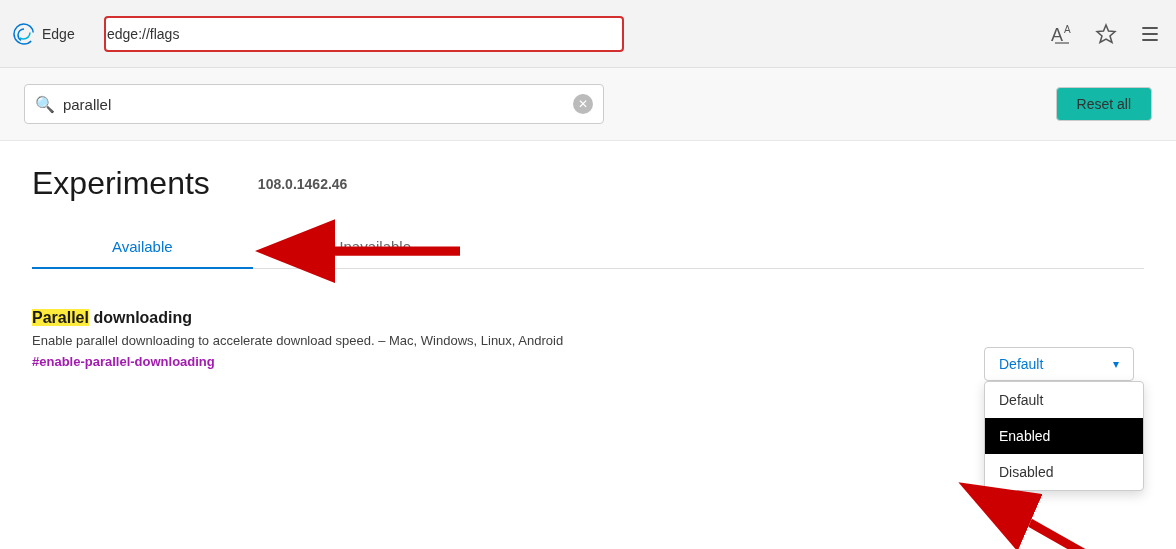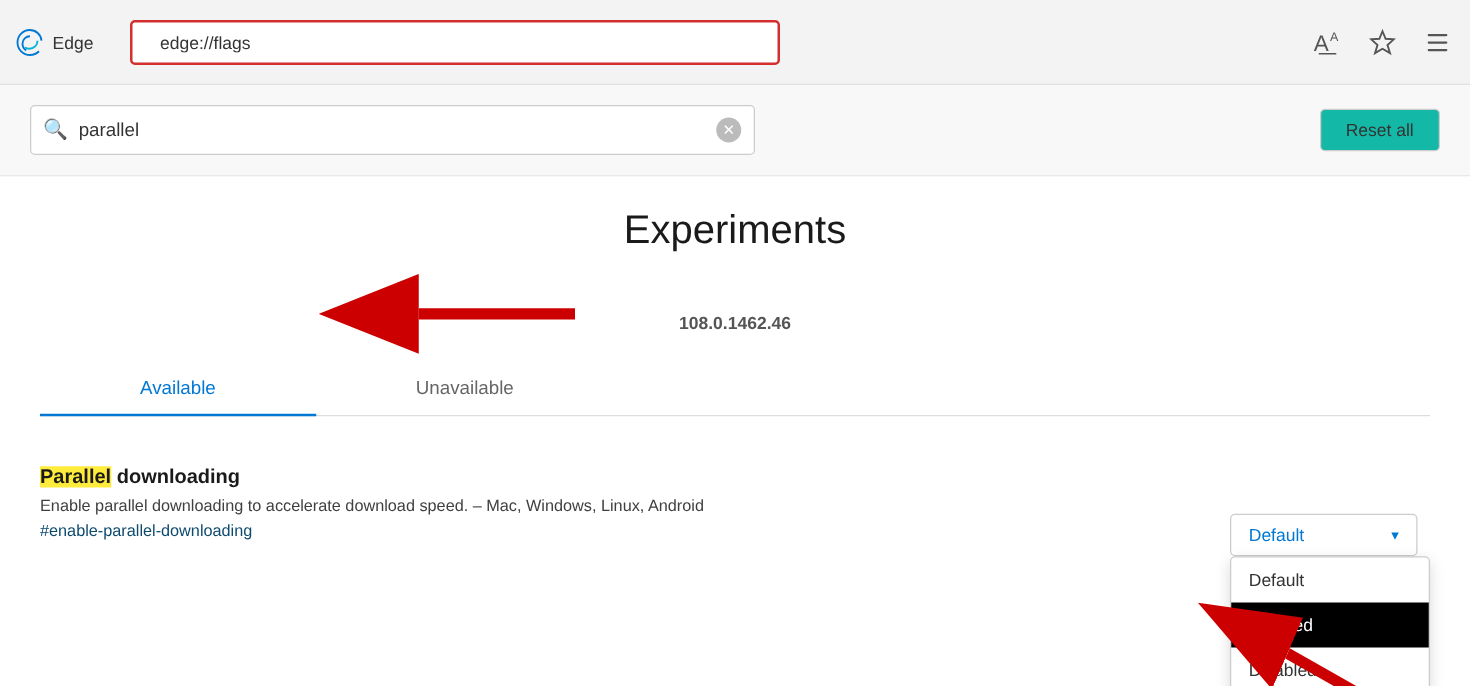--- a/index.html
+++ b/index.html
@@ -45,21 +45,21 @@
       position: relative;
       flex: 1;
       max-width: 520px;
     }
 
     .address-bar {
       width: 100%;
       height: 36px;
       border: 2px solid #d32f2f;
       border-radius: 4px;
-      padding: 0 22px;
+      padding: 0 1px;
       font-size: 14px;
       background: white;
       color: #333;
       outline: none;
     }
 
     .toolbar-icons {
       margin-left: auto;
       display: flex;
       align-items: center;
@@ -151,21 +151,20 @@
     
     .main-content {
       padding: 24px 32px;
     }
 
     .experiments-header {
       display: flex;
       align-items: center;
       gap: 48px;
       margin-bottom: 24px;
-      flex-direction: column;
     }
 
     .experiments-title {
       font-size: 32px;
       font-weight: 400;
       color: #1a1a1a;
     }
 
     .version-text {
       font-size: 14px;
@@ -222,22 +221,23 @@
     }
 
     .feature-description {
       font-size: 13px;
       color: #404040;
       margin-bottom: 4px;
     }
 
     .feature-link {
       font-size: 13px;
-      color: #0c4a6e;
+      color: #a21caf;
       text-decoration: none;
+      font-weight: bold;
     }
 
     .feature-control {
       position: relative;
       min-width: 160px;
       margin-top: 38px;
     }
 
     .dropdown-button {
       display: flex;

